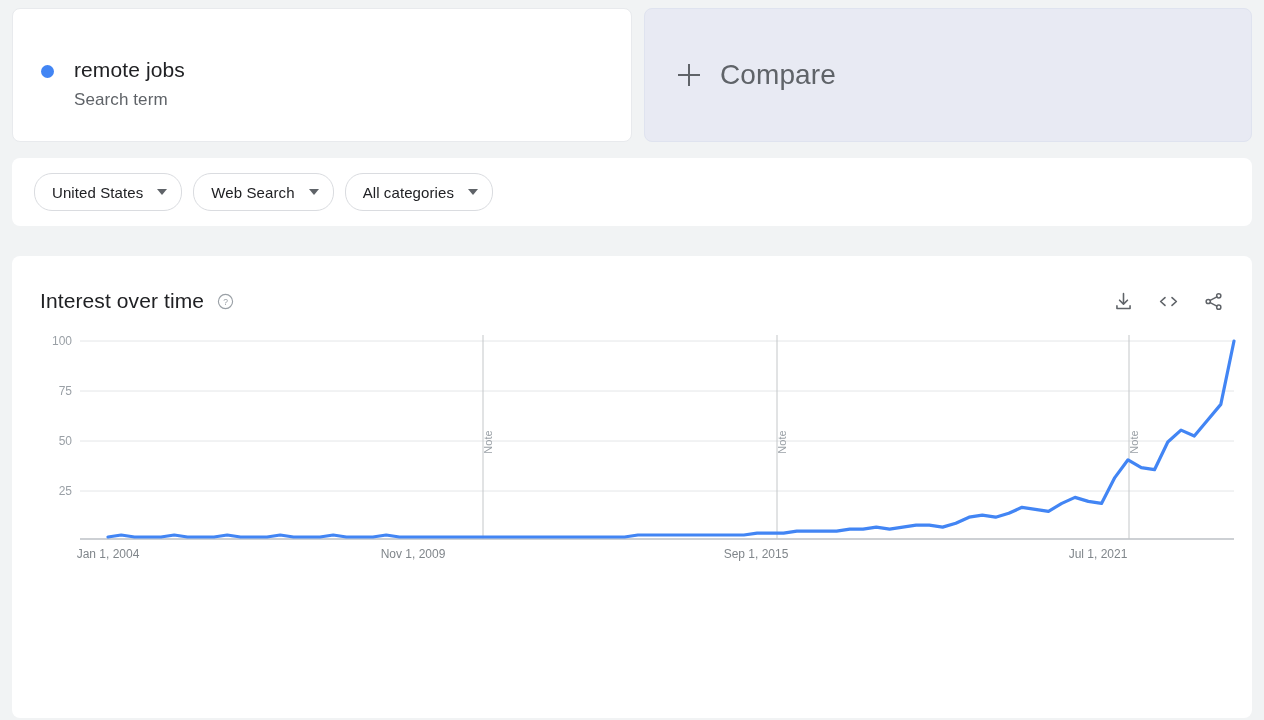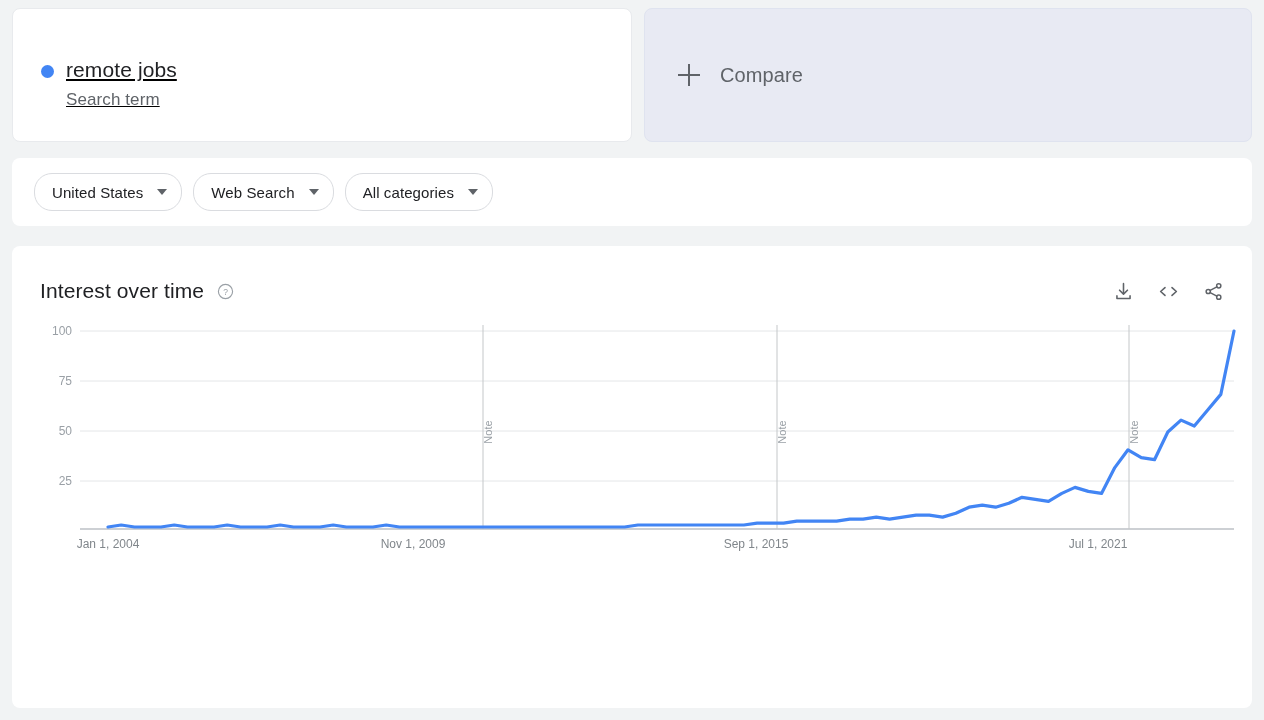--- a/index.html
+++ b/index.html
@@ -18,21 +18,21 @@
     height: 150px;
   }
   .term-card {
     flex: 0 0 620px;
     background: #fff;
     border-radius: 8px;
     border: 1px solid #e8eaed;
     padding: 48px 0 0 28px;
     height: 134px;
   }
-  .term-inner { display: flex; align-items: flex-start; gap: 12px; text-decoration: underline; }
+  .term-inner { display: flex; align-items: flex-start; gap: 20px; }
   .term-dot {
     width: 13px; height: 13px; border-radius: 50%;
     background: #4285f4; margin-top: 8px; flex: none;
   }
   .term-name {
     font-size: 21px; color: #202124; line-height: 26px;
     letter-spacing: 0.1px;
   }
   .term-sub {
     font-size: 17px; color: #5f6368; margin-top: 7px; letter-spacing: .1px;
@@ -47,21 +47,21 @@
     padding-left: 33px;
   }
   .plus-icon {
     width: 22px; height: 22px; position: relative; flex: none; margin-right: 20px;
   }
   .plus-icon:before, .plus-icon:after {
     content: ""; position: absolute; background: #5f6368;
   }
   .plus-icon:before { left: 0; top: 10px; width: 22px; height: 2px; }
   .plus-icon:after  { top: 0; left: 10px; height: 22px; width: 2px; }
-  .compare-label { font-size: 20px; color: #5f6368; letter-spacing: .1px; }
+  .compare-label { font-size: 28px; color: #5f6368; letter-spacing: .1px; }
 
   
   .filter-bar {
     margin: 8px 12px 0 12px;
     background: #fff;
     border-radius: 8px;
     height: 68px;
     display: flex; align-items: center;
     padding-left: 22px;
     gap: 11px;
@@ -77,21 +77,21 @@
   }
   .chip-label { font-size: 15px; color: #202124; letter-spacing: .1px; }
   .caret {
     width: 0; height: 0; margin-left: 14px;
     border-left: 5px solid transparent;
     border-right: 5px solid transparent;
     border-top: 6px solid #5f6368;
   }
 
   
-  .chart-wrap { padding: 20px 12px 0 12px; text-align: right; }
+  .chart-wrap { padding: 30px 12px 0 12px; text-align: right; }
   .chart-card {
     background: #fff;
     border-radius: 8px;
     height: 462px;
     position: relative;
     padding: 30px 28px 0 28px;
   }
   .chart-head { display: flex; align-items: center; height: 30px; }
   .chart-title {
     font-size: 21px; color: #202124; letter-spacing: .1px;

